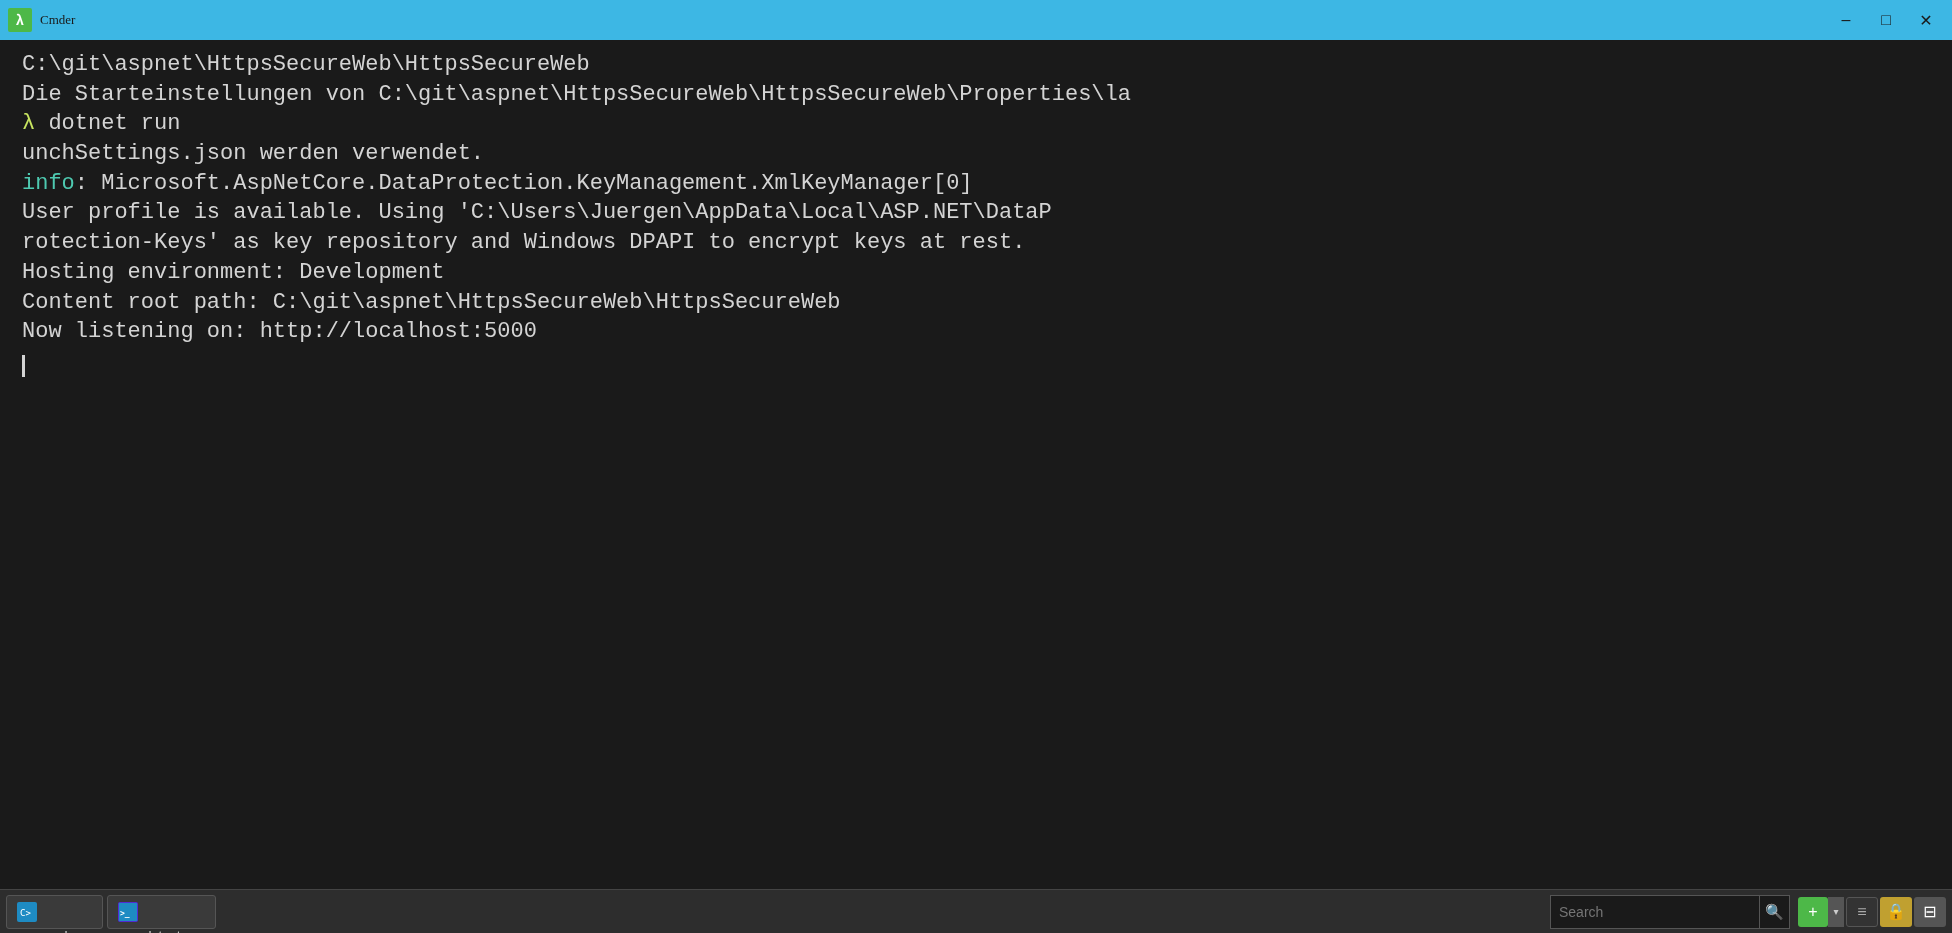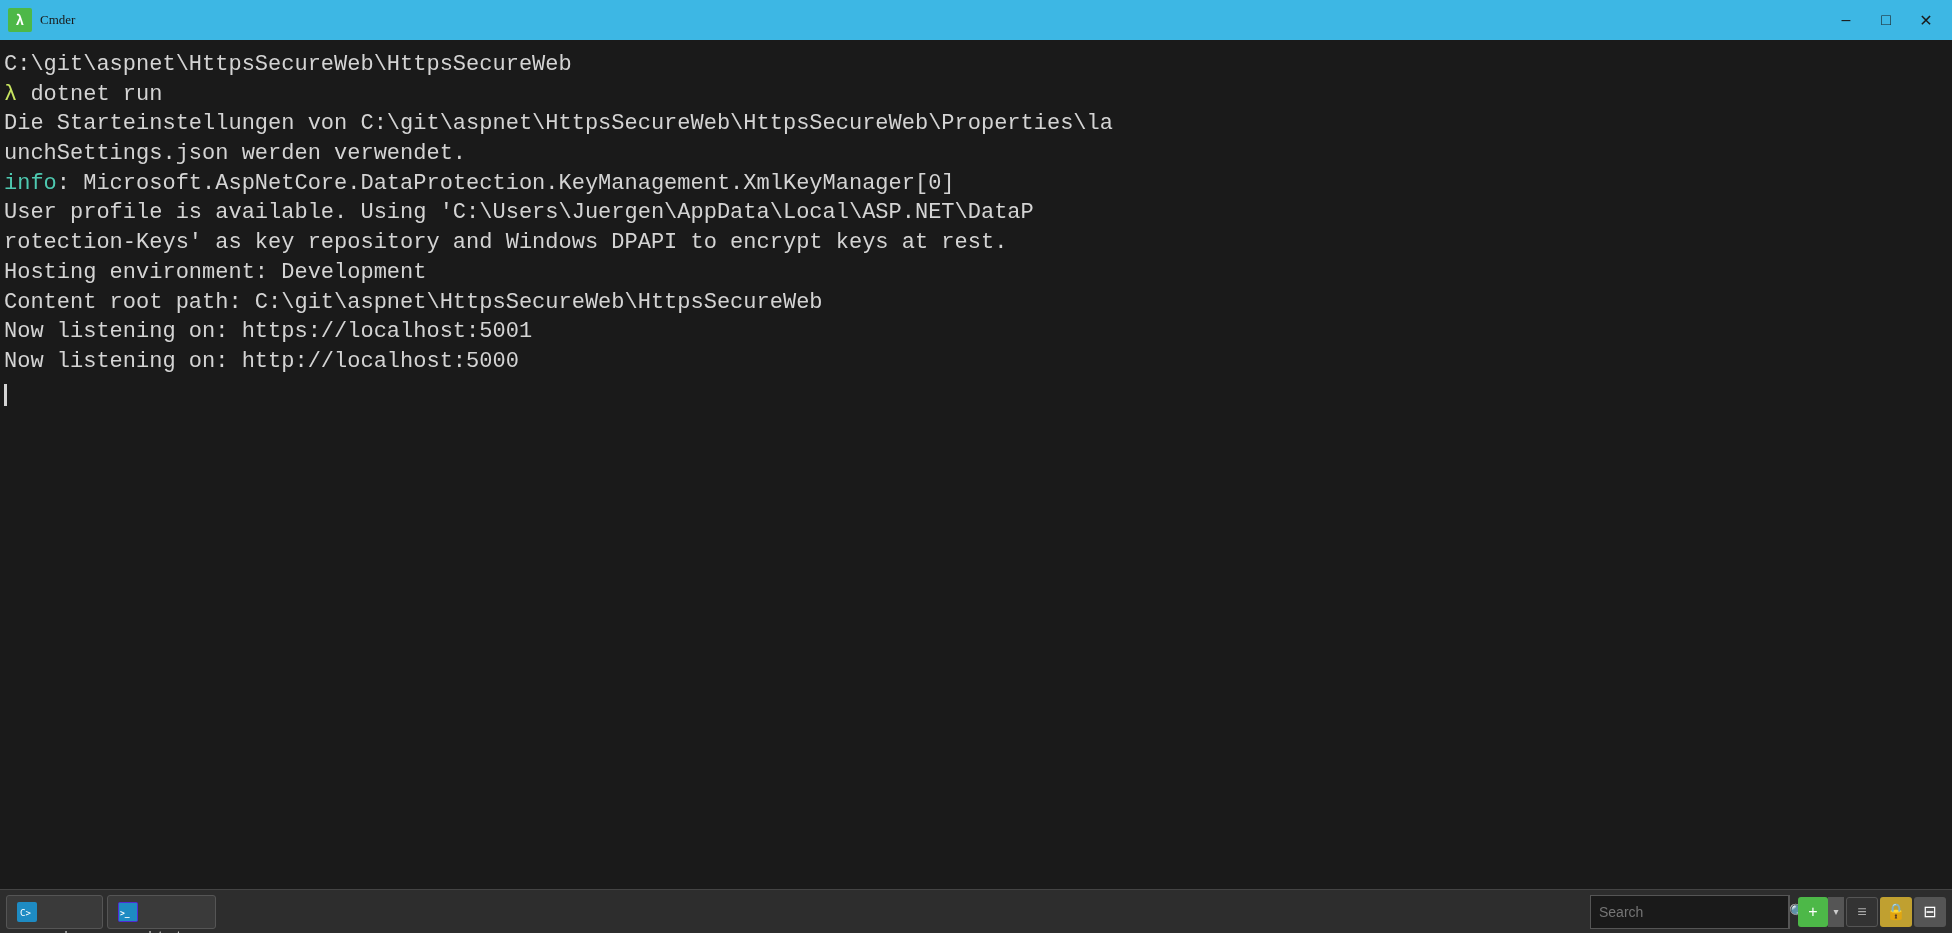--- a/index.html
+++ b/index.html
@@ -69,21 +69,21 @@
       align-items: center;
       justify-content: center;
       font-size: 16px;
       color: #1a1a1a;
     }
 
     
     .terminal {
       background: #1a1a1a;
       height: calc(933px - 40px - 44px);
-      padding: 10px 4px;
+      padding: 10px 22px;
       font-family: 'Consolas', 'Courier New', monospace;
       font-size: 22px;
       line-height: 1.35;
       color: #d4d4d4;
       overflow: hidden;
     }
 
     .line-path {
       color: #d4d4d4;
     }
@@ -179,21 +179,21 @@
     .taskbar-spacer {
       flex: 1;
     }
 
     .search-box {
       display: flex;
       align-items: center;
       background: #1a1a1a;
       border: 1px solid #555;
       height: 34px;
-      width: 200px;
+      width: 240px;
     }
 
     .search-input {
       background: transparent;
       border: none;
       outline: none;
       color: #d4d4d4;
       font-size: 14px;
       padding: 0 8px;
       flex: 1;
@@ -273,28 +273,28 @@
   </div>
 </div>
 
 <div class="terminal">
 
   <div>
     <span class="line-path">C:\git\aspnet\HttpsSecureWeb\HttpsSecureWeb</span>
   </div>
 
   <div>
+    <span class="line-normal">Die Starteinstellungen von C:\git\aspnet\HttpsSecureWeb\HttpsSecureWeb\Properties\la</span>
+  </div>
+
+  <div>
     <span class="line-prompt">λ </span><span class="line-command">dotnet run</span>
   </div>
 
   <div>
-    <span class="line-normal">Die Starteinstellungen von C:\git\aspnet\HttpsSecureWeb\HttpsSecureWeb\Properties\la</span>
-  </div>
-
-  <div>
     <span class="line-normal">unchSettings.json werden verwendet.</span>
   </div>
 
   <div>
     <span class="line-info-label">info</span><span class="line-info-text">: Microsoft.AspNetCore.DataProtection.KeyManagement.XmlKeyManager[0]</span>
   </div>
 
   <div>
     <span class="line-normal">      User profile is available. Using 'C:\Users\Juergen\AppData\Local\ASP.NET\DataP</span>
   </div>
@@ -304,23 +304,20 @@
   </div>
 
   <div>
     <span class="line-normal">Hosting environment: Development</span>
   </div>
 
   <div>
     <span class="line-normal">Content root path: C:\git\aspnet\HttpsSecureWeb\HttpsSecureWeb</span>
   </div>
 
-  <div>
-    <span class="line-normal">Now listening on: https://localhost:5001</span>
-  </div>
 
   <div>
     <span class="line-normal">Now listening on: http://localhost:5000</span>
   </div>
 
 
   <div>
     <span class="cursor"></span>
   </div>
 </div>

